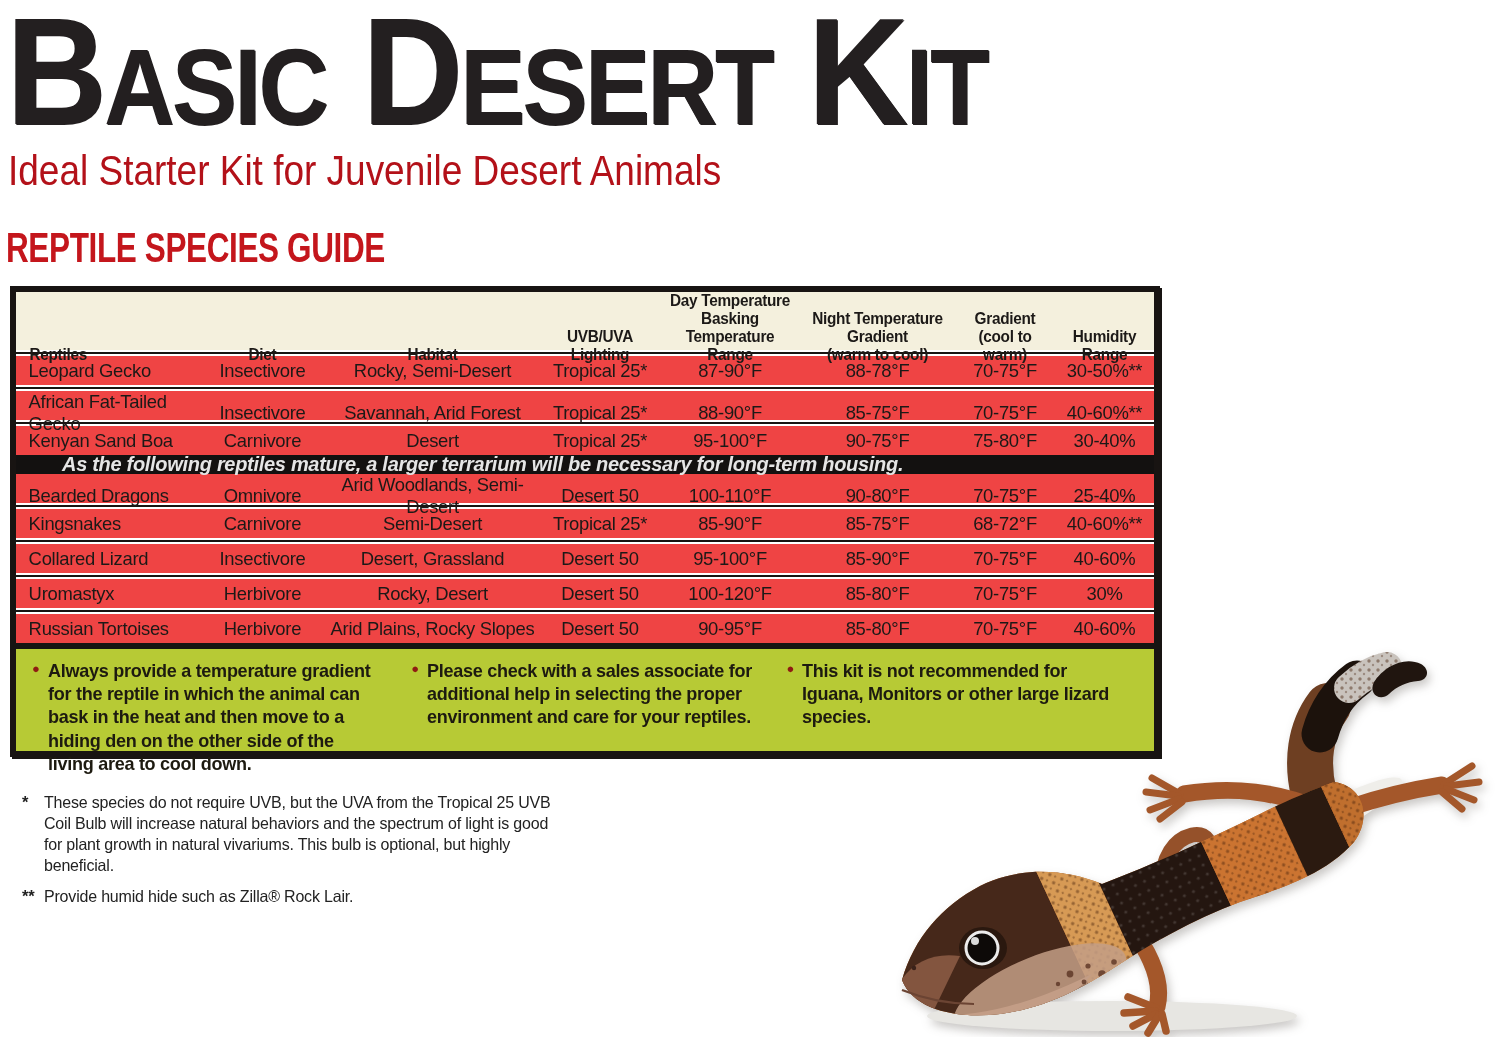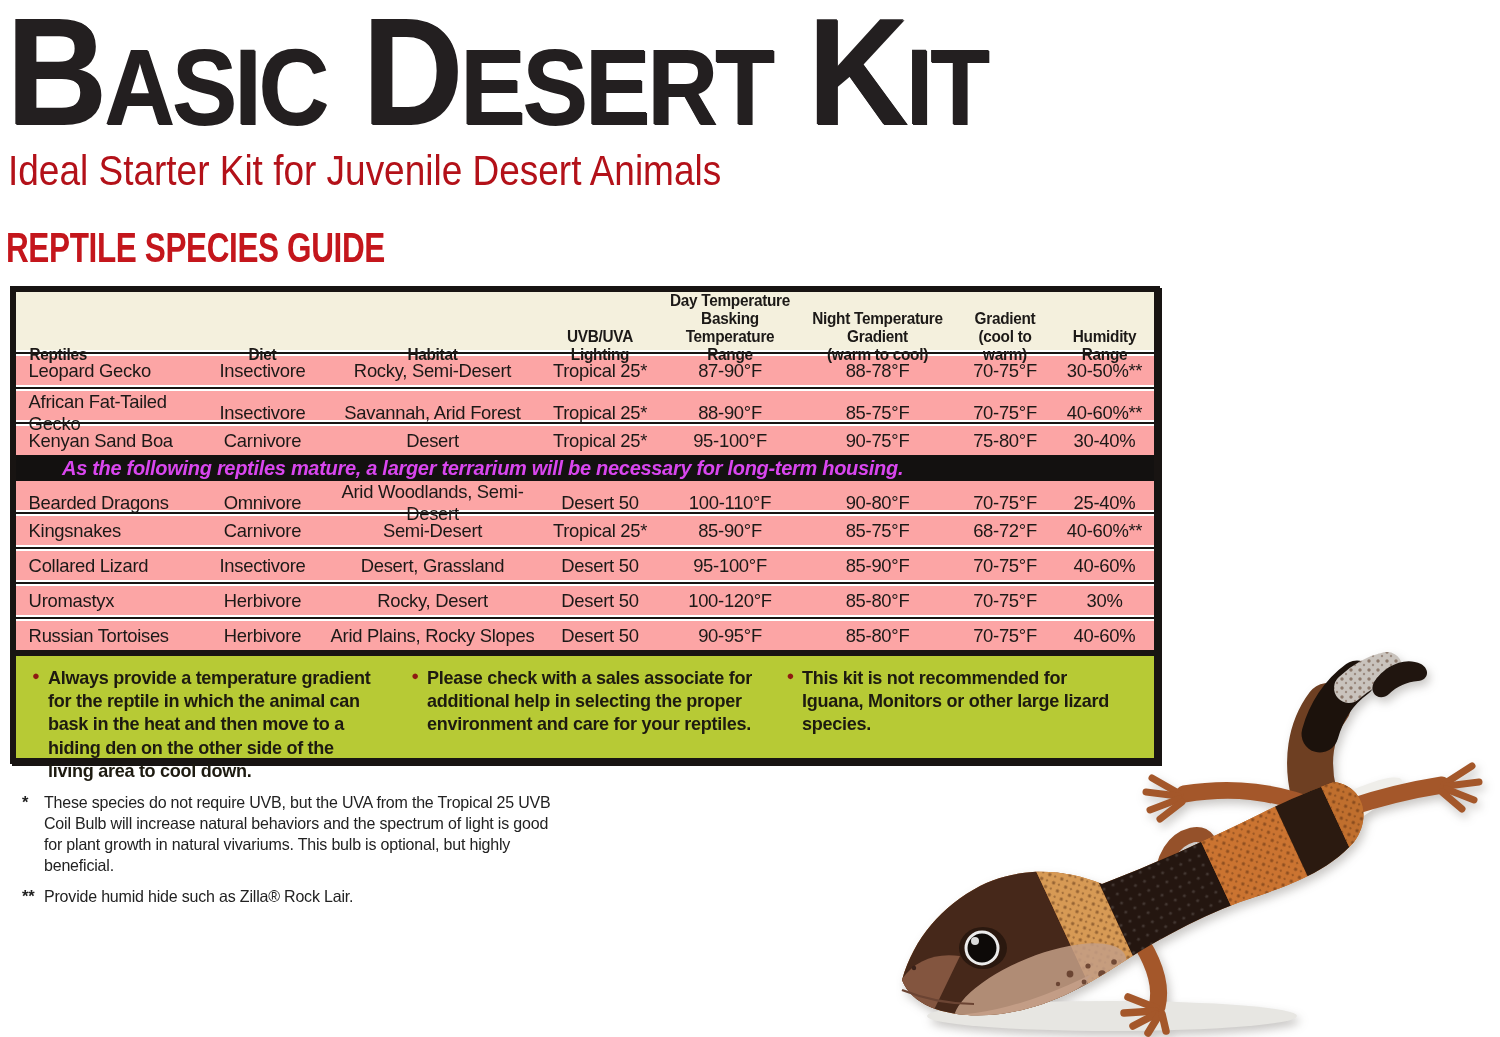--- a/index.html
+++ b/index.html
@@ -25,25 +25,25 @@
              box-shadow:2px 2px 0 #181412;}
   .thead,.trow{display:grid;
      grid-template-columns:184px 125px 215px 120px 140px 155px 100px 99px;}
   .thead{height:58px;align-items:end;background:#f4f0dd;}
   .th{font-size:16px;font-weight:700;line-height:1.12;text-align:center;
       white-space:pre-line;padding-bottom:6px;letter-spacing:-.3px;
       transform:scaleX(.96);transform-origin:center bottom;}
   .th.first{text-align:left;padding-left:14px;transform-origin:left bottom;}
   .divider{height:6px;
      background:linear-gradient(to bottom,#fff 0,#fff 2px,#181412 2px,#181412 4px,#fff 4px,#fff 6px);}
-  .trow{height:29px;align-items:center;background:#fca5a5;}
+  .trow{height:29px;align-items:center;background:#ef4444;}
   .td{font-size:19px;text-align:center;letter-spacing:-.3px;
       transform:scaleX(.97);transform-origin:center;}
   .td.first{text-align:left;padding-left:13px;transform-origin:left center;}
-  .banner{height:26px;background:#131110;color:#d946ef;display:flex;align-items:center;
+  .banner{height:19px;background:#131110;color:#e5e5e5;display:flex;align-items:center;
           font-size:20px;font-style:italic;font-weight:700;padding-left:46px;
           letter-spacing:-.3px;}
 
   
   .carepanel{border-top:6px solid #181412;background:#b7ca35;height:108px;
              display:flex;gap:14px;padding:10px 14px 0 16px;box-sizing:border-box;}
   .note{display:flex;align-items:flex-start;font-size:19px;font-weight:700;
         line-height:1.22;color:#1d1a10;letter-spacing:-.3px;}
   .note .txt{transform:scaleX(.95);transform-origin:left top;}
   .note1{width:372px;}

